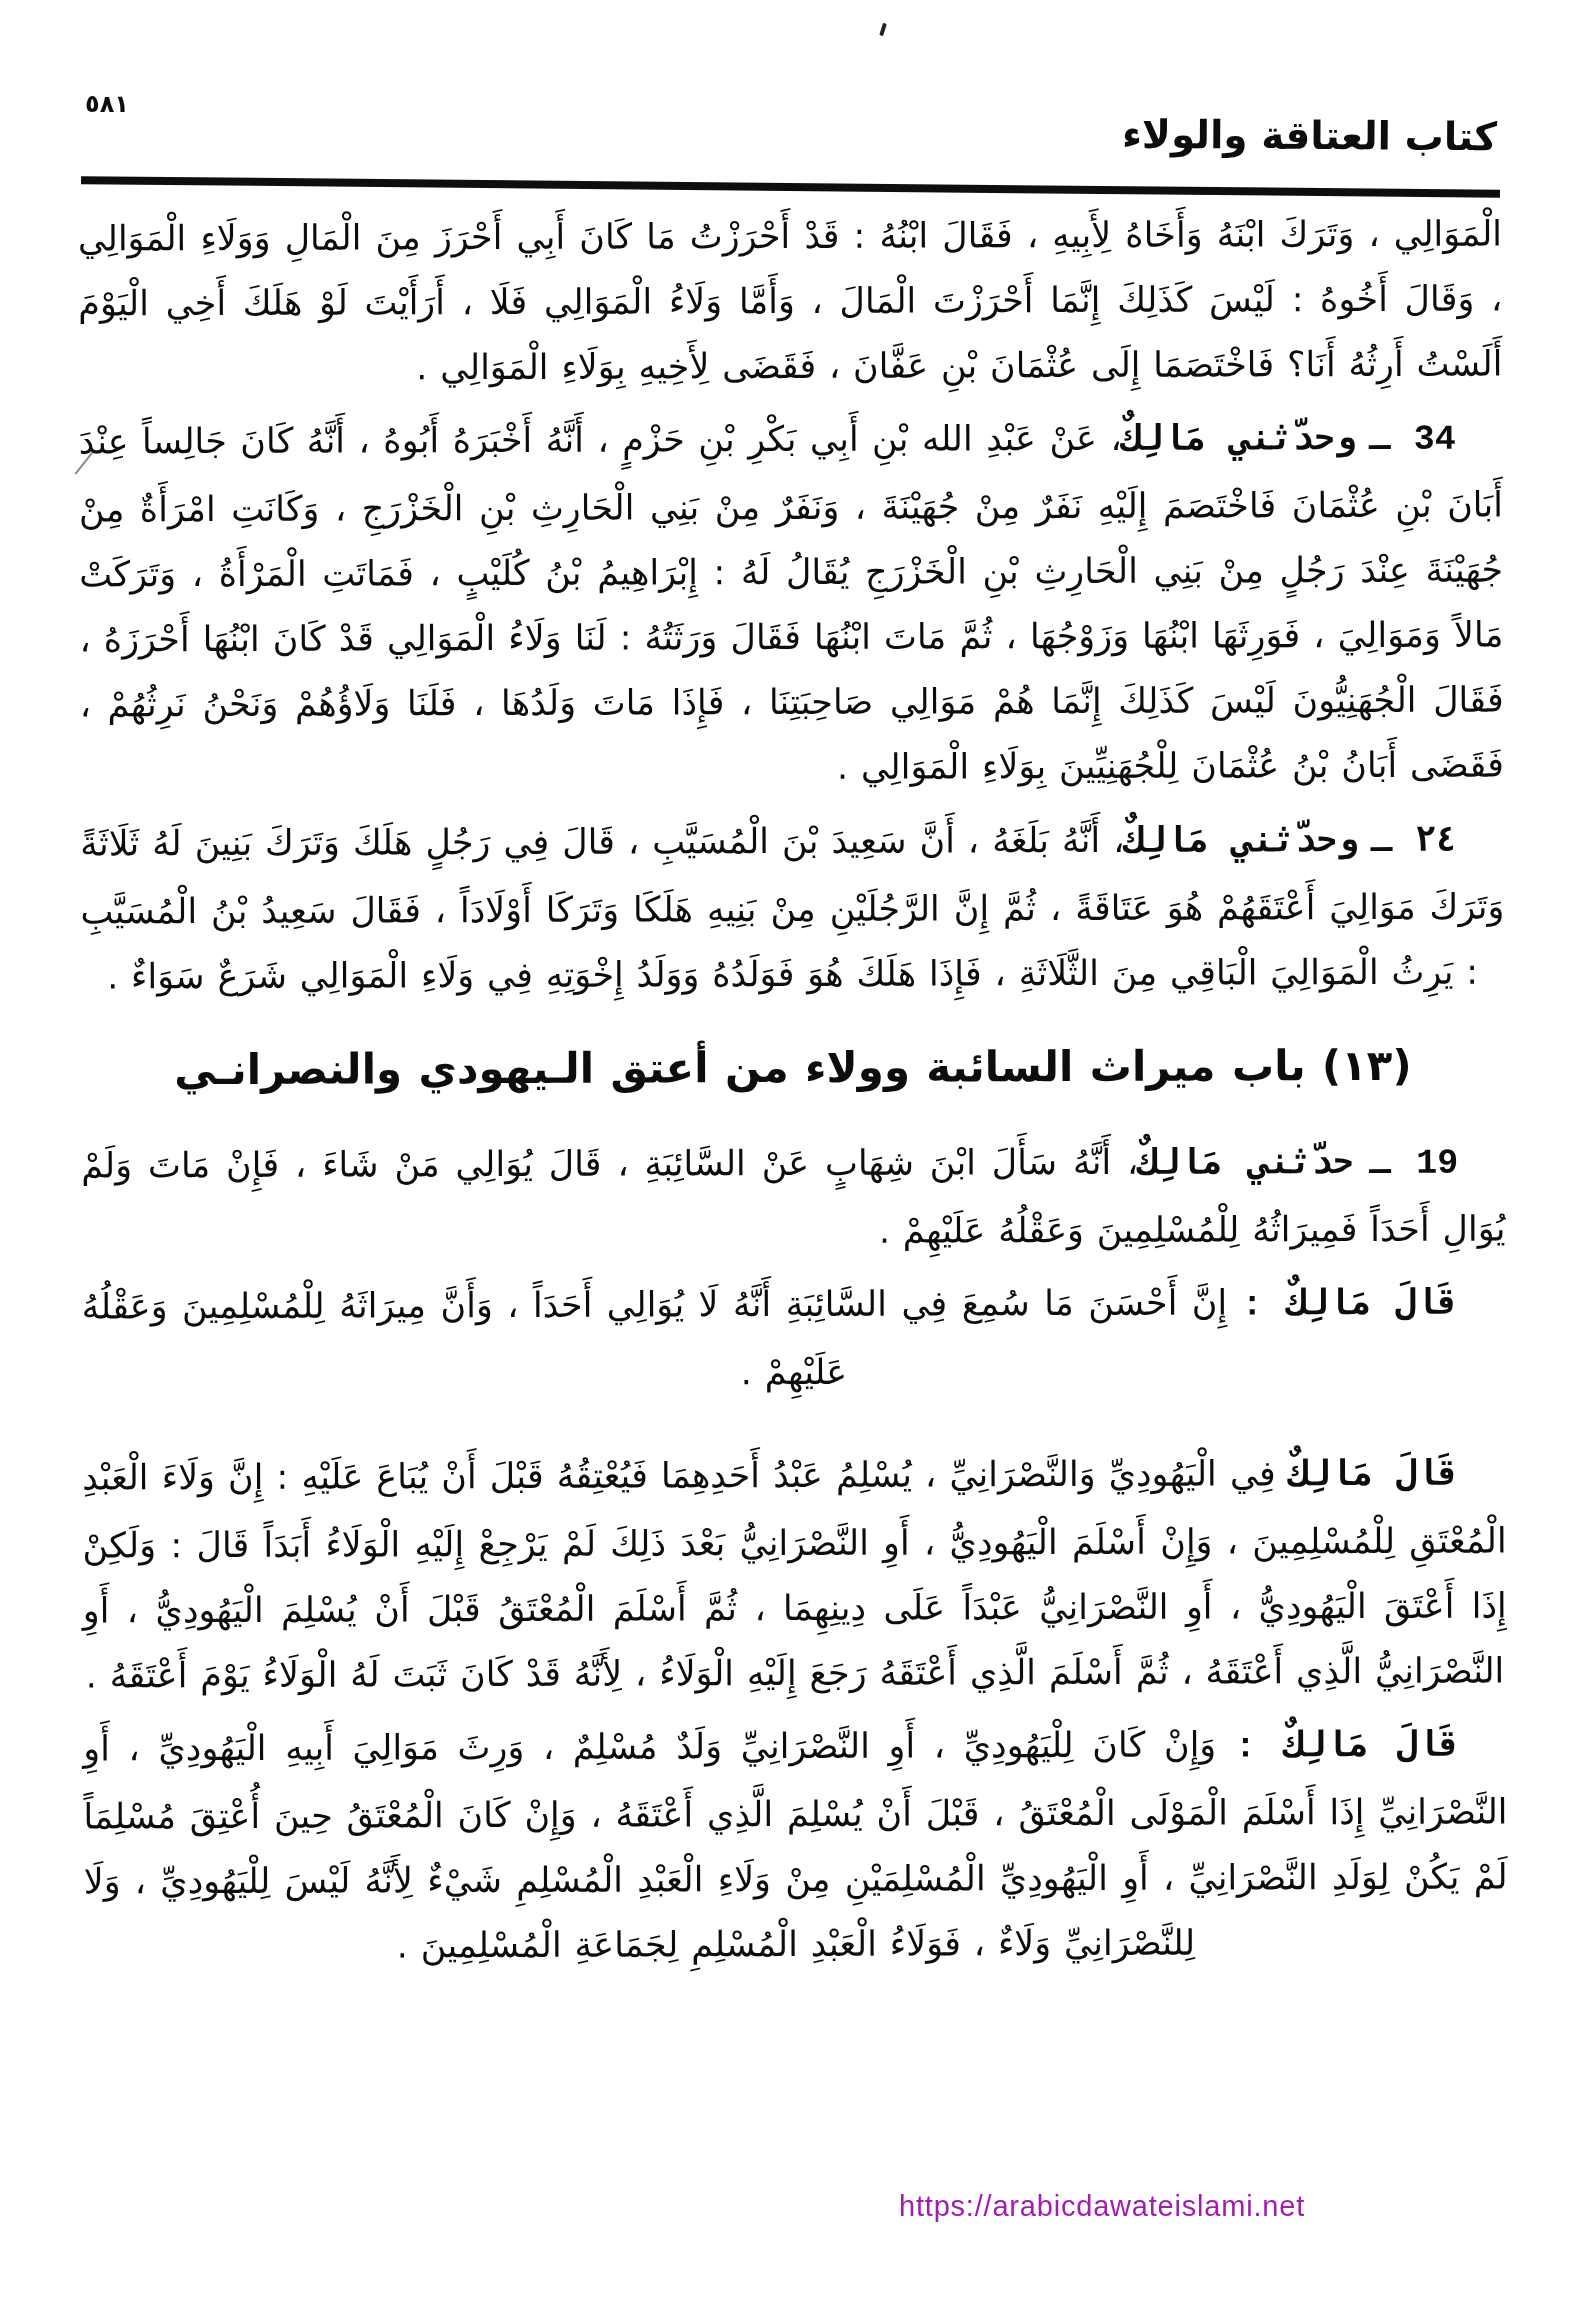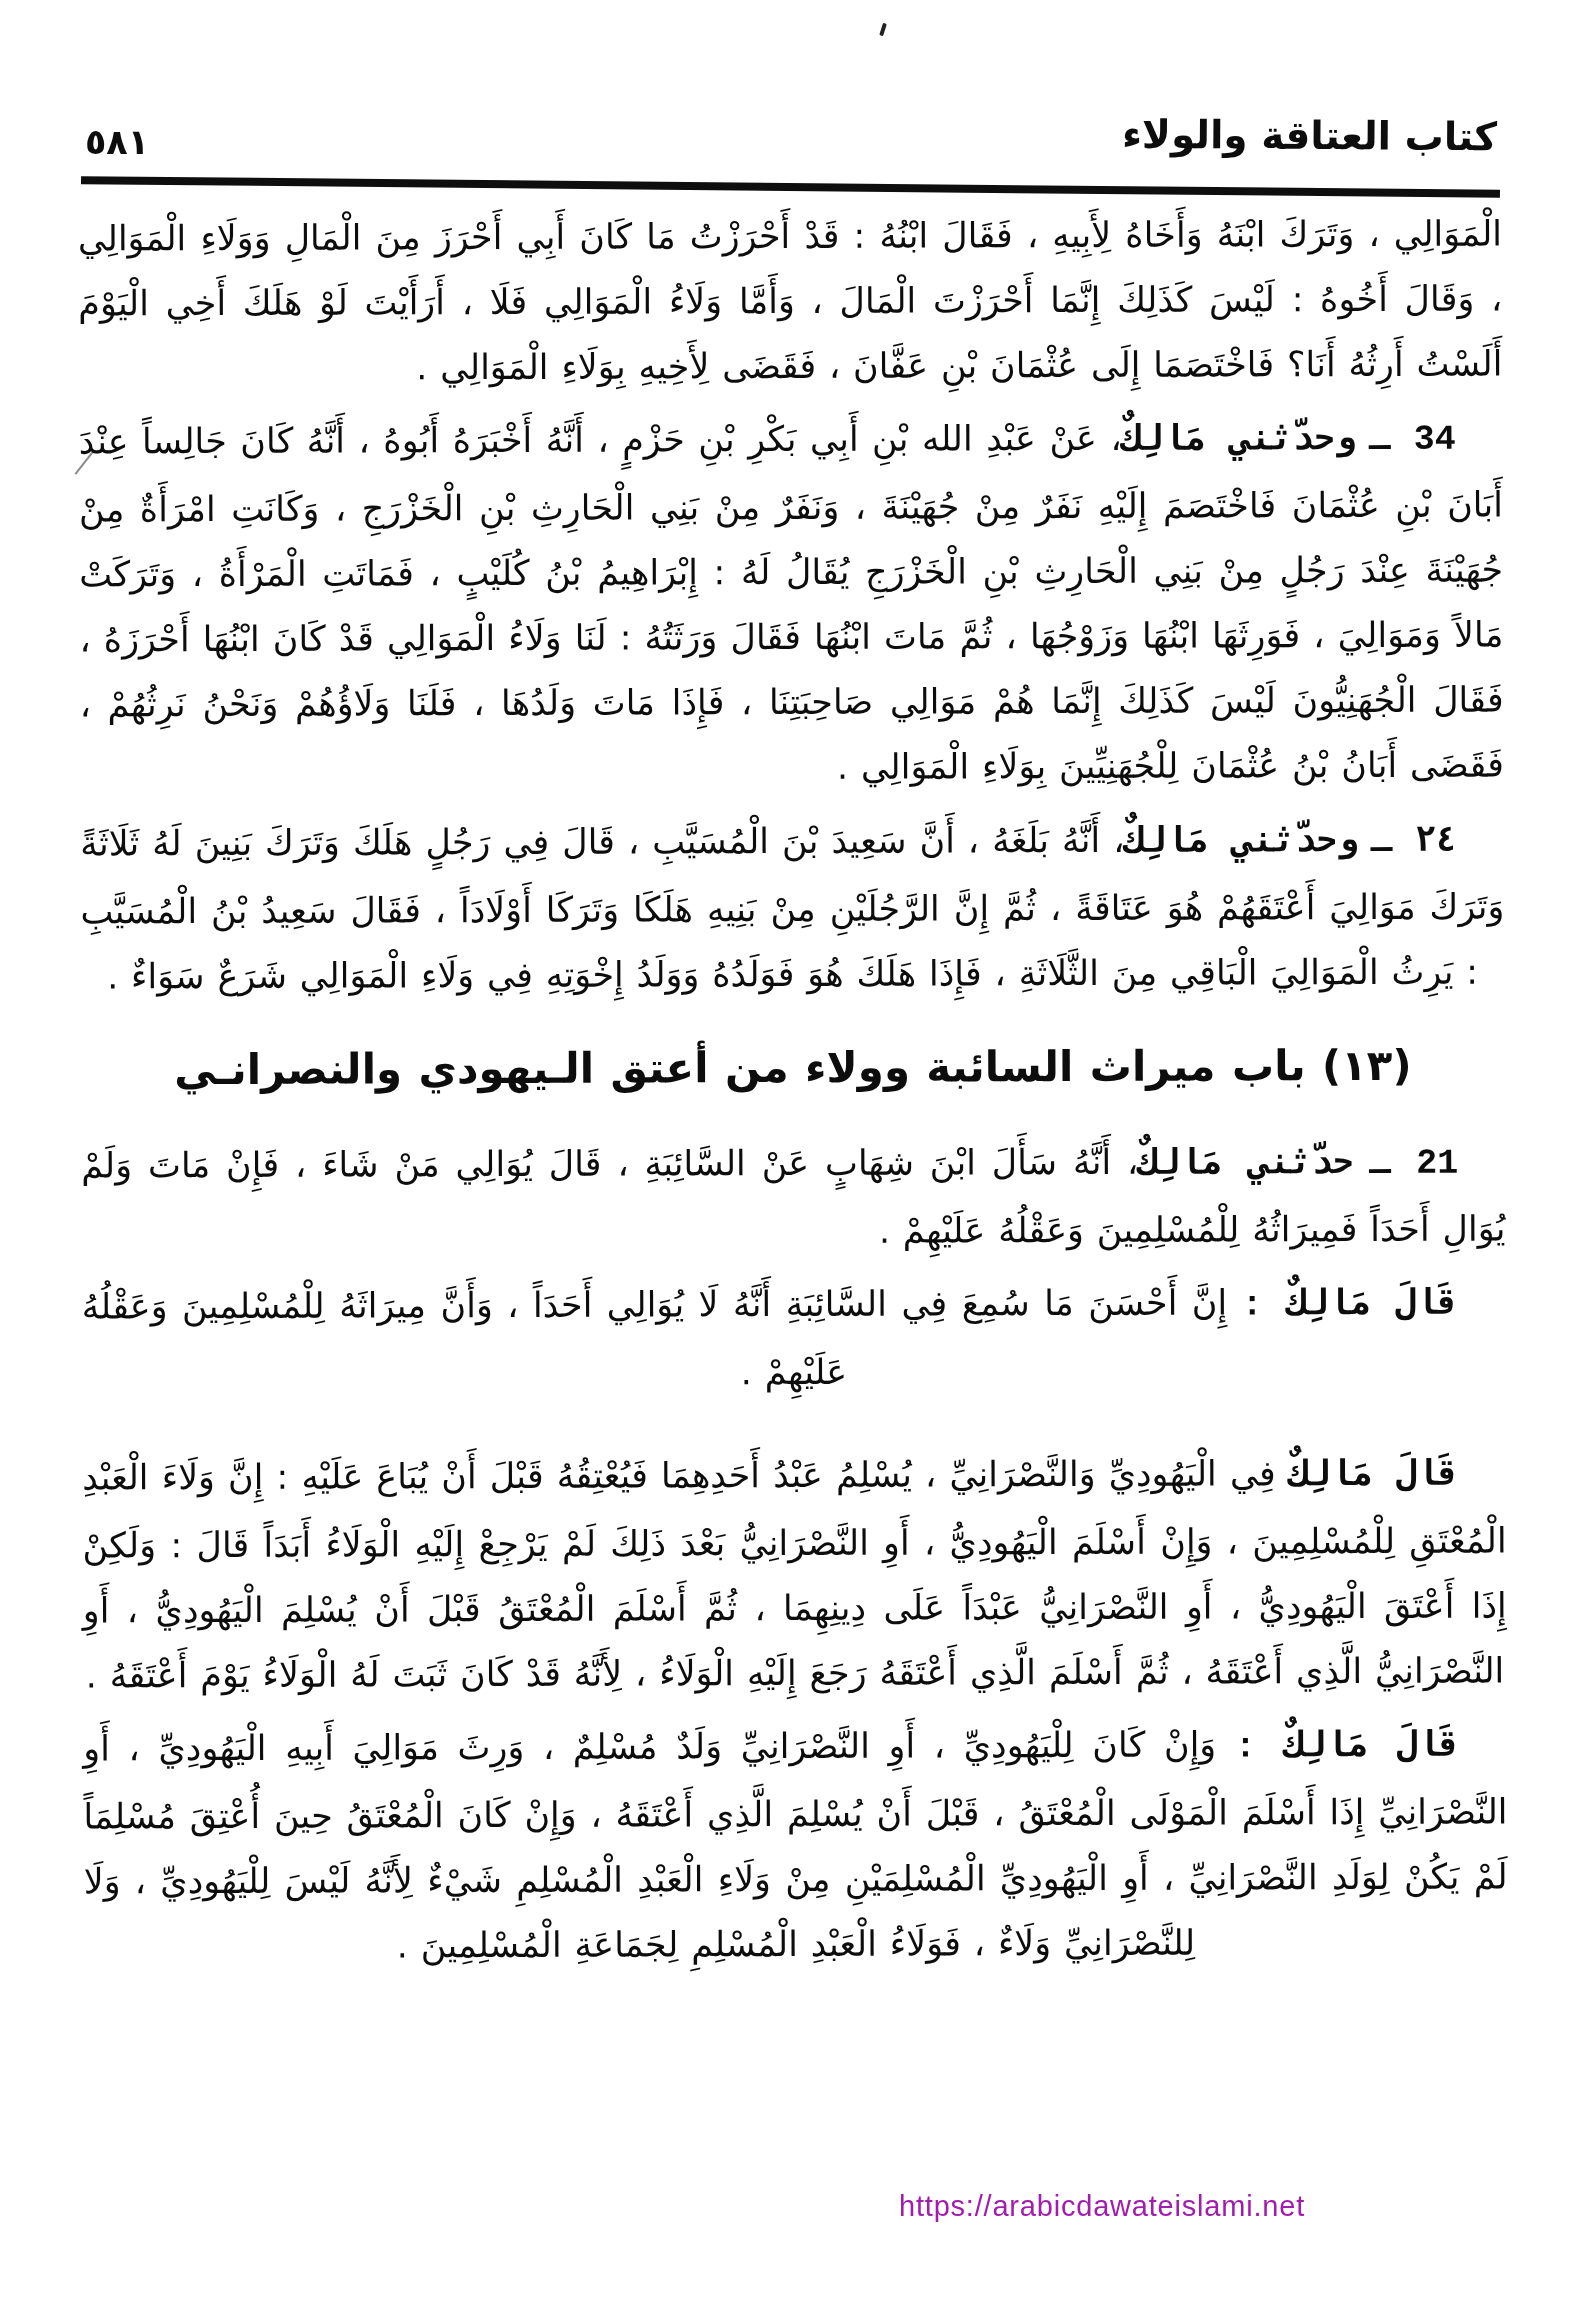--- a/index.html
+++ b/index.html
@@ -5,22 +5,22 @@
   html,body{margin:0;padding:0;background:#e9e9e9;}
   .page{
     position:relative;
     width:1588px;height:2307px;
     background:#ffffff;
     font-family:"DejaVu Sans",sans-serif;
     color:#0d0d0d;
     overflow:hidden;
   }
   .header-pageno{
-    position:absolute;top:122px;left:85px;
-    font-size:35px;font-weight:bold;letter-spacing:1.7px;
+    position:absolute;top:90px;left:85px;
+    font-size:24px;font-weight:bold;letter-spacing:1.7px;
   }
   .header-title{
     position:absolute;top:113px;right:91px;
     font-size:39px;font-weight:bold;
     direction:rtl;
     transform:rotate(0.4deg);
   }
   .header-rule{
     position:absolute;top:183px;left:81px;
     width:1419px;height:7.5px;background:#0e0e0e;
@@ -91,21 +91,21 @@
     </div>
 
     <div class="para center-last">
       <span class="lead">٢٤ ـ</span>
       <span class="lead">وحدّثني مَالِكٌ</span><span>، أَنَّهُ بَلَغَهُ ، أَنَّ سَعِيدَ بْنَ الْمُسَيَّبِ ، قَالَ فِي رَجُلٍ هَلَكَ وَتَرَكَ بَنِينَ لَهُ ثَلَاثَةً وَتَرَكَ مَوَالِيَ أَعْتَقَهُمْ هُوَ عَتَاقَةً ، ثُمَّ إِنَّ الرَّجُلَيْنِ مِنْ بَنِيهِ هَلَكَا وَتَرَكَا أَوْلَادَاً ، فَقَالَ سَعِيدُ بْنُ الْمُسَيَّبِ : يَرِثُ الْمَوَالِيَ الْبَاقِي مِنَ الثَّلَاثَةِ ، فَإِذَا هَلَكَ هُوَ فَوَلَدُهُ وَوَلَدُ إِخْوَتِهِ فِي وَلَاءِ الْمَوَالِي شَرَعٌ سَوَاءٌ .</span>
     </div>
 
     <div class="chapter-heading">(١٣) باب ميراث السائبة وولاء من أعتق الـيهودي والنصرانـي</div>
 
     <div class="para">
-      <span class="lead">21 ـ</span>
+      <span class="lead">19 ـ</span>
       <span class="lead">حدّثني مَالِكٌ</span><span>، أَنَّهُ سَأَلَ ابْنَ شِهَابٍ عَنْ السَّائِبَةِ ، قَالَ يُوَالِي مَنْ شَاءَ ، فَإِنْ مَاتَ وَلَمْ يُوَالِ أَحَدَاً فَمِيرَاثُهُ لِلْمُسْلِمِينَ وَعَقْلُهُ عَلَيْهِمْ .</span>
     </div>
 
     <div class="para center-last">
       <span class="lead">قَالَ مَالِكٌ :</span>
       <span>إِنَّ أَحْسَنَ مَا سُمِعَ فِي السَّائِبَةِ أَنَّهُ لَا يُوَالِي أَحَدَاً ، وَأَنَّ مِيرَاثَهُ لِلْمُسْلِمِينَ وَعَقْلُهُ عَلَيْهِمْ .</span>
     </div>
 
     <div class="para center-last gap-before">
       <span class="lead">قَالَ مَالِكٌ</span>

